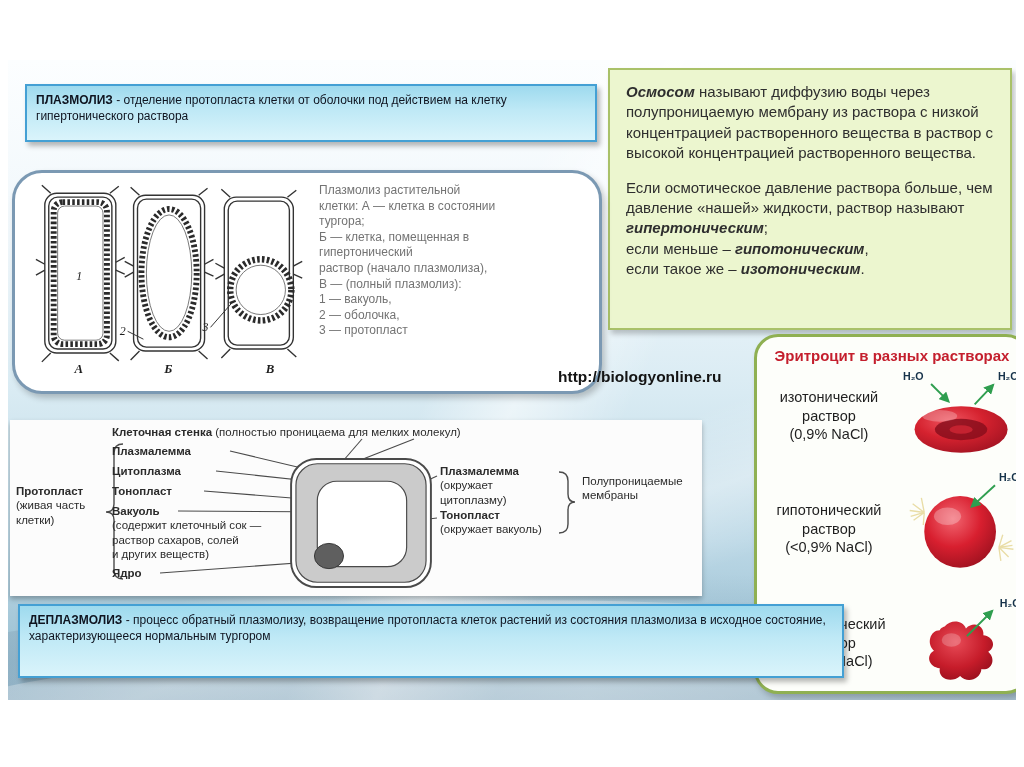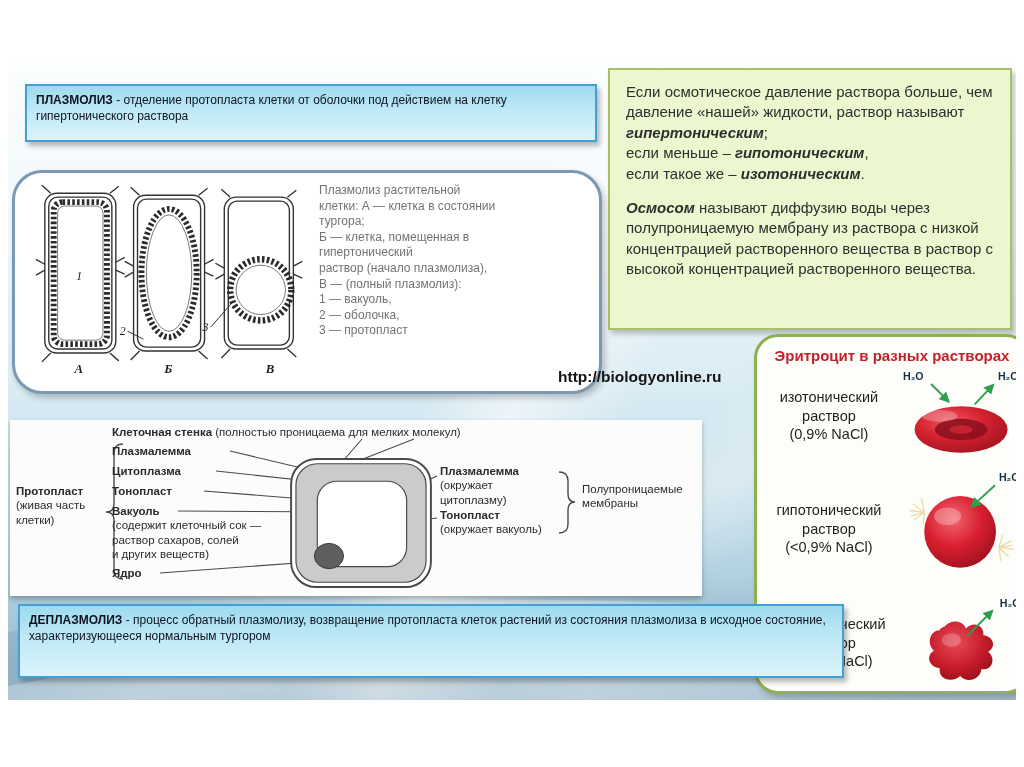--- a/index.html
+++ b/index.html
@@ -105,24 +105,24 @@
 
 <div class="slide">
   <div class="arc1"></div>
   <div class="arc2"></div>
 
   <div class="bluebox plasmolysis">
     <b>ПЛАЗМОЛИЗ</b><span> - отделение протопласта клетки от оболочки под действием на клетку гипертонического раствора</span>
   </div>
 
   <div class="greenbox">
+    <p><span class="bi">Осмосом</span><span> называют диффузию воды через полупроницаемую мембрану из раствора с низкой концентрацией растворенного вещества в раствор с высокой концентрацией растворенного вещества.</span></p>
     <p><span>Если осмотическое давление раствора больше, чем давление «нашей» жидкости, раствор называют </span><span class="bi">гипертоническим</span><span>;</span><br>
     <span>если меньше – </span><span class="bi">гипотоническим</span><span>,</span><br>
     <span>если такое же – </span><span class="bi">изотоническим</span><span>.</span></p>
-    <p><span class="bi">Осмосом</span><span> называют диффузию воды через полупроницаемую мембрану из раствора с низкой концентрацией растворенного вещества в раствор с высокой концентрацией растворенного вещества.</span></p>
   </div>
 
   <div class="figbox">
     <svg class="cells" width="286" height="196" viewBox="0 0 290 198">
       <g stroke="#333" fill="none" stroke-width="1.4">
         <rect x="14" y="10" width="72" height="162" rx="12"></rect>
           <rect x="18" y="14" width="64" height="154" rx="9"></rect>
         <path d="M20,10 L11,2 M80,10 L89,3 M14,82 L5,77 M14,88 L5,93 M86,80 L95,75 M86,88 L95,92 M20,172 L11,181 M80,172 L89,180"></path>
         <rect x="104" y="12" width="72" height="158" rx="12"></rect>
           <rect x="108" y="16" width="64" height="150" rx="9"></rect>
@@ -245,20 +245,20 @@
     <div class="bl" style="left:102px;top:44px"><b>Цитоплазма</b></div>
     <div class="bl" style="left:102px;top:64px"><b>Тонопласт</b></div>
     <div class="bl" style="left:102px;top:84px;width:175px"><b>Вакуоль</b><div class="note pre">(содержит клеточный сок —
 раствор сахаров, солей
 и других веществ)</div></div>
     <div class="bl" style="left:102px;top:146px"><b>Ядро</b></div>
     <div class="bl" style="left:6px;top:64px;width:92px"><b>Протопласт</b><div class="note pre">(живая часть
 клетки)</div></div>
     <div class="bl" style="left:430px;top:44px;width:118px"><b>Плазмалемма</b><div class="note">(окружает цитоплазму)</div></div>
     <div class="bl" style="left:430px;top:88px;width:118px"><b>Тонопласт</b><div class="note">(окружает вакуоль)</div></div>
-    <div class="bl pre" style="left:572px;top:62px;width:116px">Полупроницаемые
+    <div class="bl pre" style="left:572px;top:54px;width:116px">Полупроницаемые
 мембраны</div>
   </div>
 
   <div class="bluebox deplasmolysis">
     <b>ДЕПЛАЗМОЛИЗ</b><span> - процесс обратный плазмолизу,  возвращение протопласта клеток растений из состояния плазмолиза в исходное состояние, характеризующееся нормальным тургором</span>
   </div>
 </div>
 
 </body></html>

